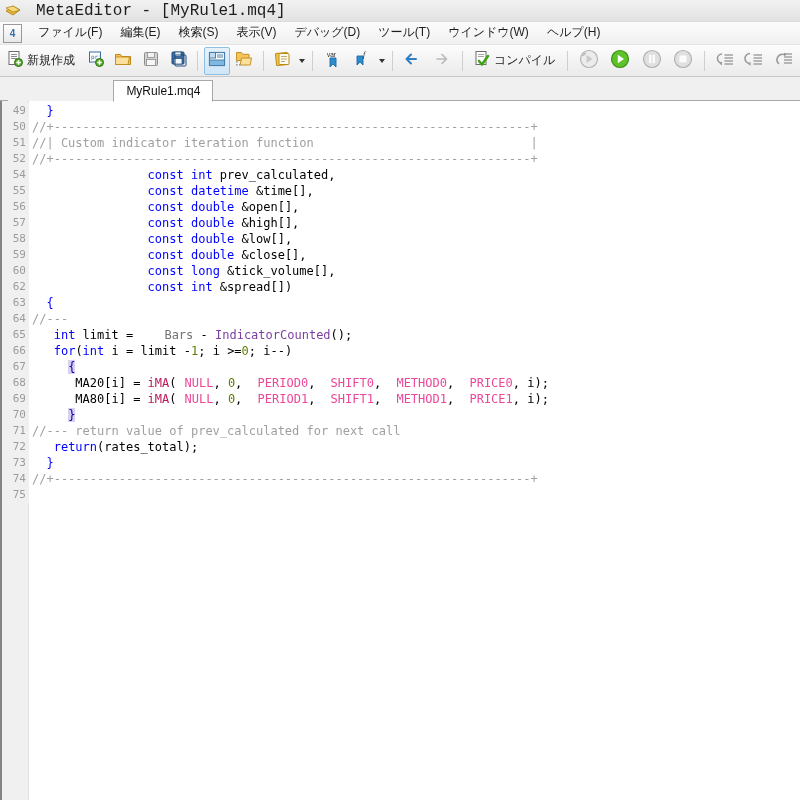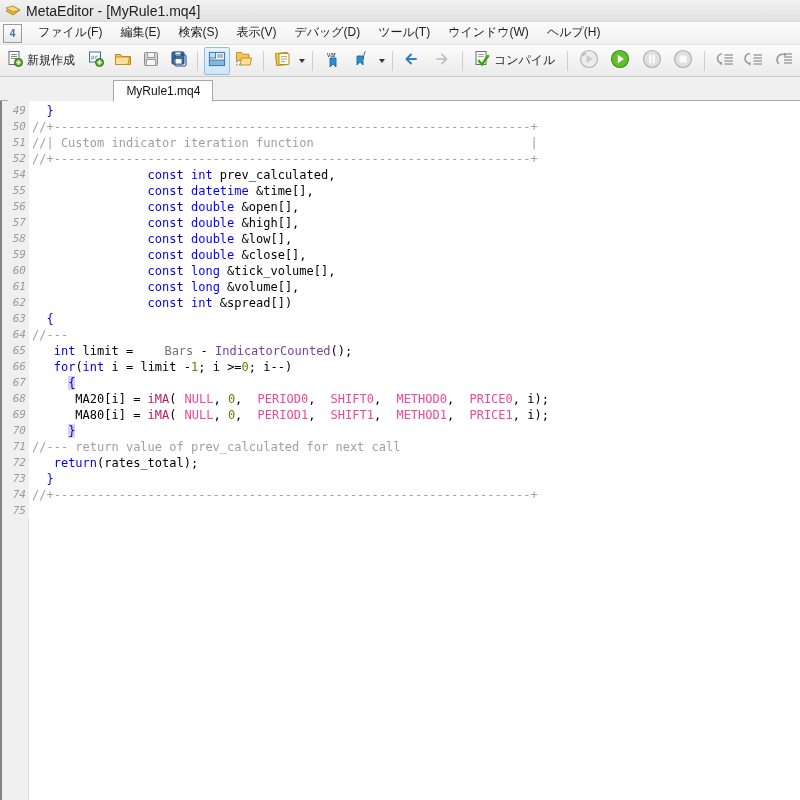--- a/index.html
+++ b/index.html
@@ -32,24 +32,25 @@
     border-bottom: 1px solid #dcdcdc;
     flex: 0 0 auto;
   }
   .title-icon {
     width: 16px; height: 16px;
     margin-right: 5px;
     position: relative;
     flex: 0 0 auto;
   }
   .title-text {
-    font-size: 14px;
+    font-size: 16px;
     color: #1d1d1d;
     white-space: nowrap;
-    font-family: Liberation Sans, sans-serif;
+    font-family: Liberation Mono, monospace;
+    margin-left: 10px;
   }
 
   
   .menubar {
     height: 23px;
     background: linear-gradient(to bottom, #fbfbfb 0%, #f1f1f1 100%);
     display: flex;
     align-items: center;
     border-bottom: 1px solid #e4e4e4;
     padding-left: 3px;
@@ -217,21 +218,20 @@
     min-width: 27px;
     text-align: right;
     padding-right: 3px;
     box-sizing: border-box;
     color: #9b9b9b;
     background: #f0f0f0;
     font-family: "DejaVu Sans Mono", "Liberation Mono", monospace;
     font-size: 11px;
     line-height: 16px;
     user-select: none;
-    font-style: italic;
   }
   .ltext {
     padding-left: 3px;
     color: #000000;
     white-space: pre;
   }
 
   
   .t-kw      { color: #0000ff; }
   .t-fn      { color: #7b3fa0; }
@@ -512,21 +512,20 @@
           <div class="line"><span class="lnum">50</span><span class="ltext"><span class="t-cmt">//+------------------------------------------------------------------+</span></span></div>
           <div class="line"><span class="lnum">51</span><span class="ltext"><span class="t-cmt">//| Custom indicator iteration function                              |</span></span></div>
           <div class="line"><span class="lnum">52</span><span class="ltext"><span class="t-cmt">//+------------------------------------------------------------------+</span></span></div>
           <div class="line"><span class="lnum">54</span><span class="ltext"><span class="t-plain">                </span><span class="t-kw">const</span><span class="t-plain"> </span><span class="t-kw">int</span><span class="t-plain"> prev_calculated,</span></span></div>
           <div class="line"><span class="lnum">55</span><span class="ltext"><span class="t-plain">                </span><span class="t-kw">const</span><span class="t-plain"> </span><span class="t-kw">datetime</span><span class="t-plain"> &amp;time[],</span></span></div>
           <div class="line"><span class="lnum">56</span><span class="ltext"><span class="t-plain">                </span><span class="t-kw">const</span><span class="t-plain"> </span><span class="t-kw">double</span><span class="t-plain"> &amp;open[],</span></span></div>
           <div class="line"><span class="lnum">57</span><span class="ltext"><span class="t-plain">                </span><span class="t-kw">const</span><span class="t-plain"> </span><span class="t-kw">double</span><span class="t-plain"> &amp;high[],</span></span></div>
           <div class="line"><span class="lnum">58</span><span class="ltext"><span class="t-plain">                </span><span class="t-kw">const</span><span class="t-plain"> </span><span class="t-kw">double</span><span class="t-plain"> &amp;low[],</span></span></div>
           <div class="line"><span class="lnum">59</span><span class="ltext"><span class="t-plain">                </span><span class="t-kw">const</span><span class="t-plain"> </span><span class="t-kw">double</span><span class="t-plain"> &amp;close[],</span></span></div>
           <div class="line"><span class="lnum">60</span><span class="ltext"><span class="t-plain">                </span><span class="t-kw">const</span><span class="t-plain"> </span><span class="t-kw">long</span><span class="t-plain"> &amp;tick_volume[],</span></span></div>
-          <div class="line"><span class="lnum">61</span><span class="ltext"><span class="t-plain">                </span><span class="t-kw">const</span><span class="t-plain"> </span><span class="t-kw">long</span><span class="t-plain"> &amp;volume[],</span></span></div>
           <div class="line"><span class="lnum">62</span><span class="ltext"><span class="t-plain">                </span><span class="t-kw">const</span><span class="t-plain"> </span><span class="t-kw">int</span><span class="t-plain"> &amp;spread[])</span></span></div>
           <div class="line"><span class="lnum">63</span><span class="ltext"><span class="t-plain">  </span><span class="t-kw">{</span></span></div>
           <div class="line"><span class="lnum">64</span><span class="ltext"><span class="t-cmt">//---</span></span></div>
           <div class="line"><span class="lnum">65</span><span class="ltext"><span class="t-plain">   </span><span class="t-kw">int</span><span class="t-plain"> limit = </span><span class="t-pred">Bars</span><span class="t-plain"> - </span><span class="t-fn">IndicatorCounted</span><span class="t-plain">();</span></span></div>
           <div class="line"><span class="lnum">66</span><span class="ltext"><span class="t-plain">   </span><span class="t-kw">for</span><span class="t-plain">(</span><span class="t-kw">int</span><span class="t-plain"> i = limit -</span><span class="t-num">1</span><span class="t-plain">; i &gt;=</span><span class="t-num">0</span><span class="t-plain">; i--)</span></span></div>
           <div class="line"><span class="lnum">67</span><span class="ltext"><span class="t-plain">     </span><span class="t-brace">{</span></span></div>
           <div class="line"><span class="lnum">68</span><span class="ltext"><span class="t-plain">      MA20[i] = </span><span class="t-fn2">iMA</span><span class="t-plain">(</span><span class="t-const">NULL</span><span class="t-plain">, </span><span class="t-num">0</span><span class="t-plain">, </span><span class="t-const">PERIOD0</span><span class="t-plain">, </span><span class="t-const">SHIFT0</span><span class="t-plain">, </span><span class="t-const">METHOD0</span><span class="t-plain">, </span><span class="t-const">PRICE0</span><span class="t-plain">, i);</span></span></div>
           <div class="line"><span class="lnum">69</span><span class="ltext"><span class="t-plain">      MA80[i] = </span><span class="t-fn2">iMA</span><span class="t-plain">(</span><span class="t-const">NULL</span><span class="t-plain">, </span><span class="t-num">0</span><span class="t-plain">, </span><span class="t-const">PERIOD1</span><span class="t-plain">, </span><span class="t-const">SHIFT1</span><span class="t-plain">, </span><span class="t-const">METHOD1</span><span class="t-plain">, </span><span class="t-const">PRICE1</span><span class="t-plain">, i);</span></span></div>
           <div class="line"><span class="lnum">70</span><span class="ltext"><span class="t-plain">     </span><span class="t-brace">}</span></span></div>
           <div class="line"><span class="lnum">71</span><span class="ltext"><span class="t-cmt">//--- return value of prev_calculated for next call</span></span></div>

